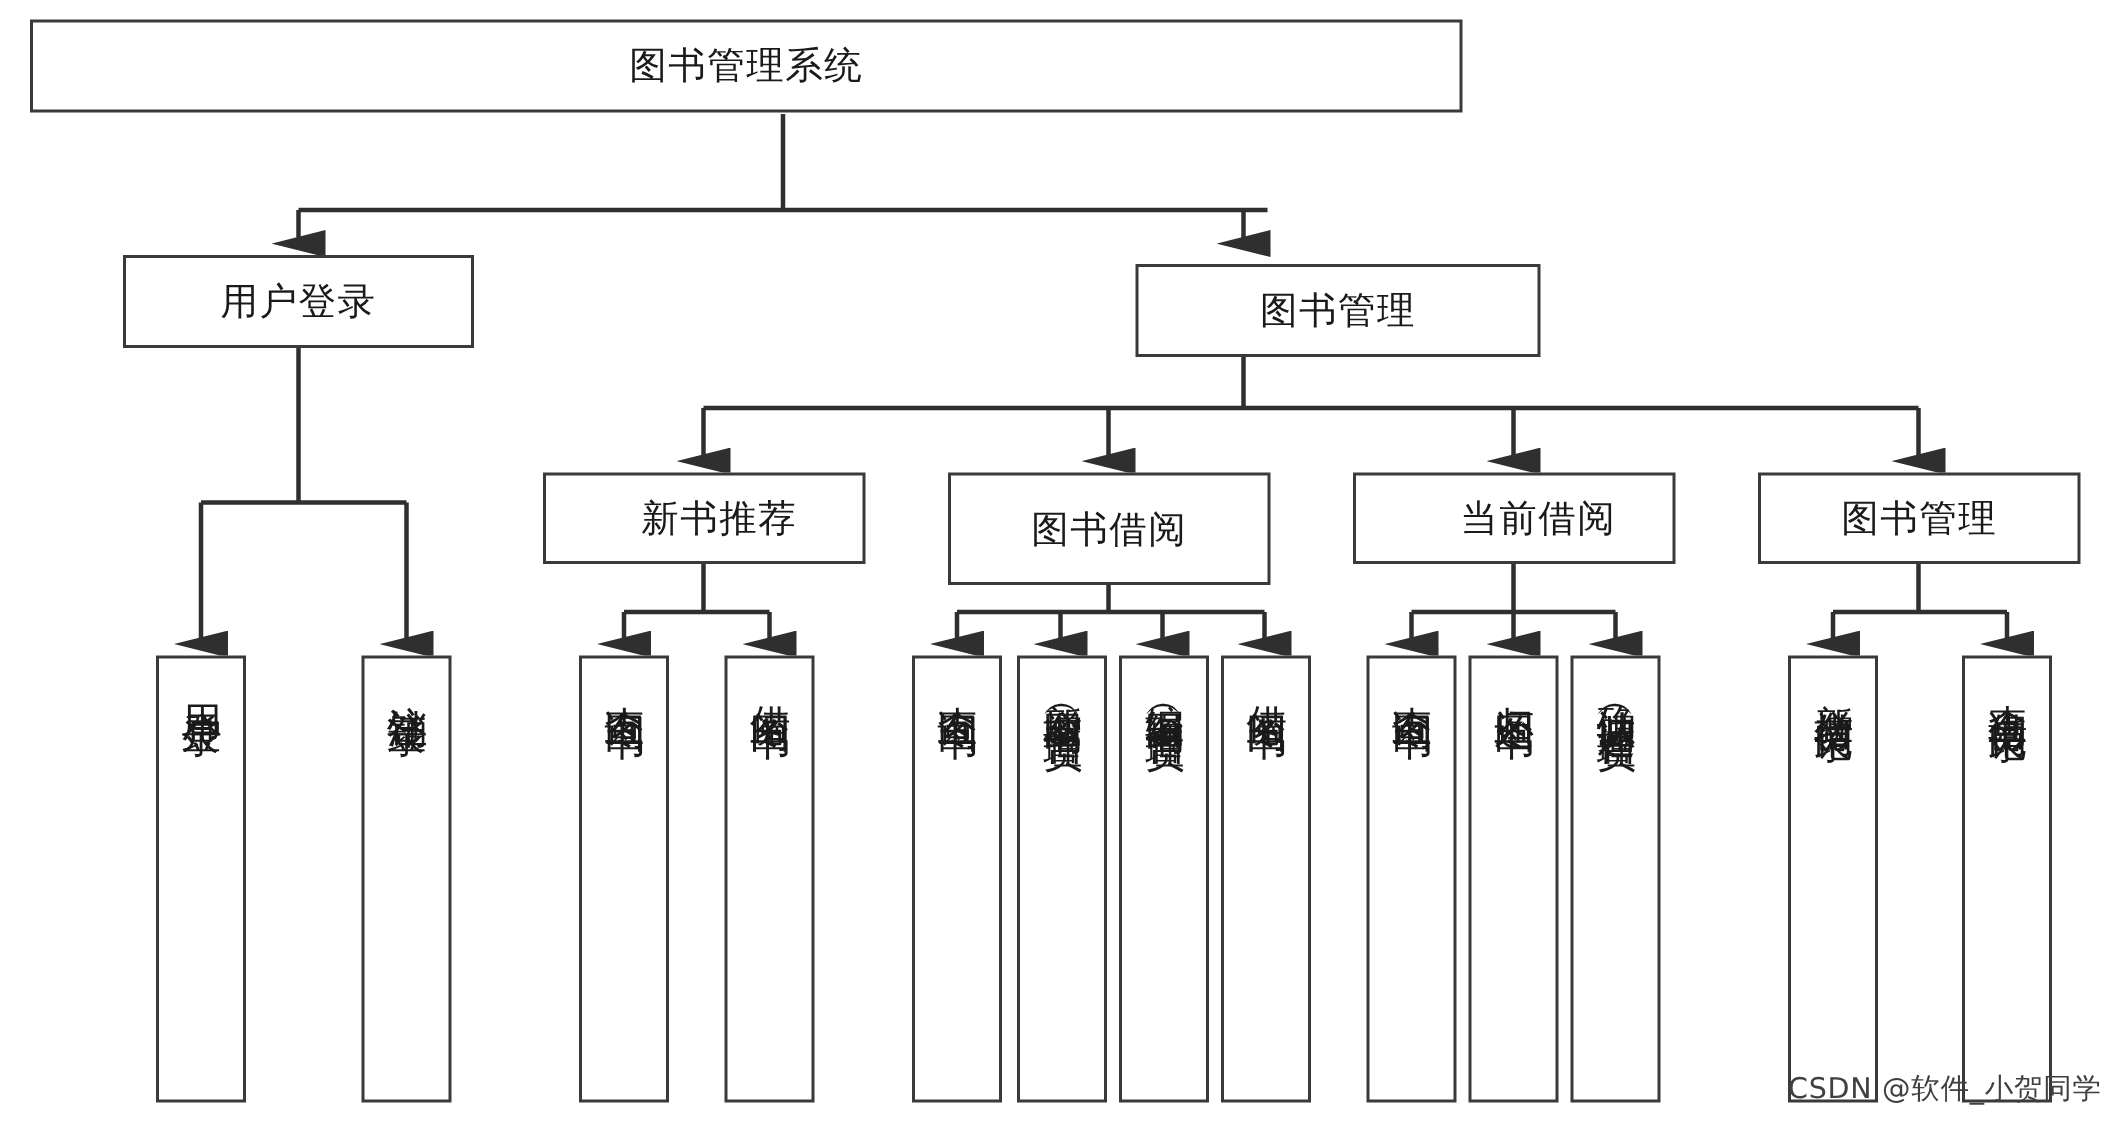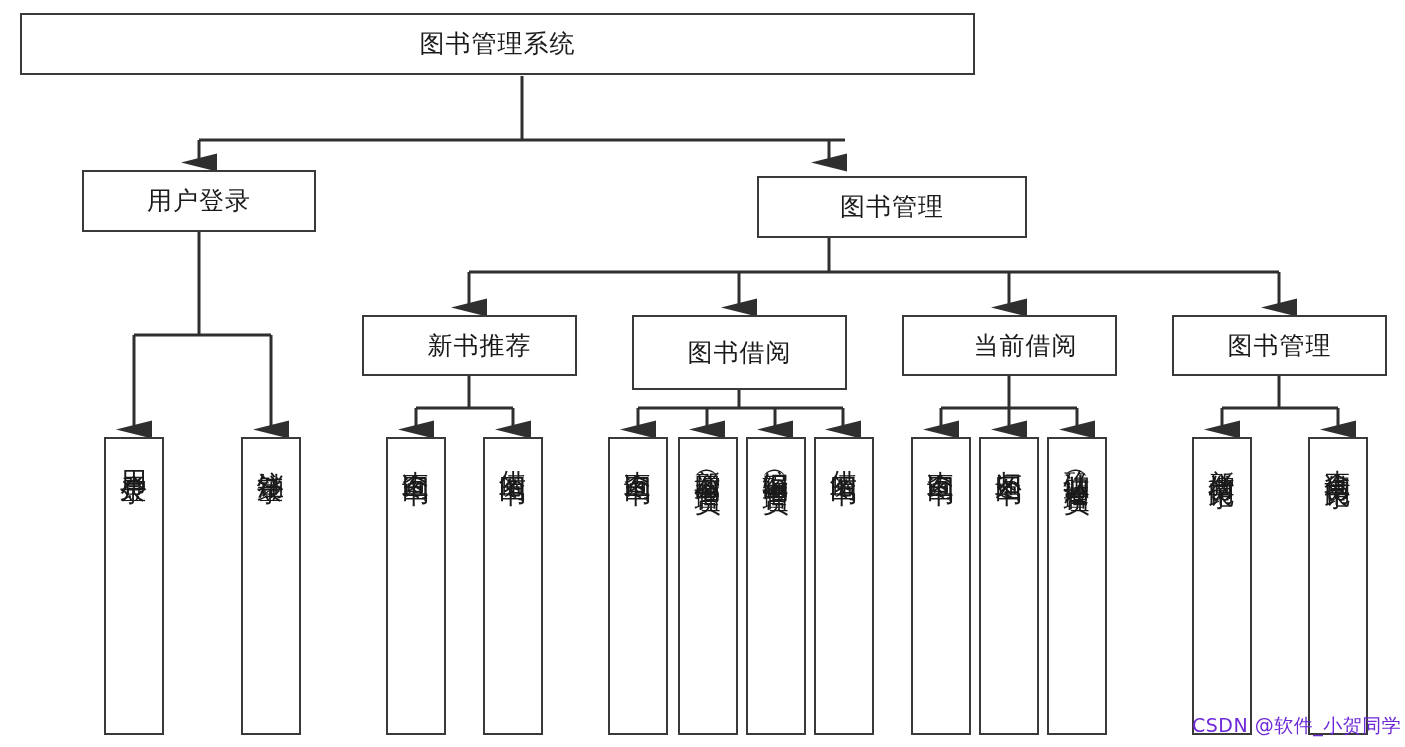--- a/index.html
+++ b/index.html
@@ -63,21 +63,21 @@
     line-height: 1.08;
     letter-spacing: 3px;
     white-space: normal;
     max-height: 100%;
   }
   .node.v.tall .label {
     font-size: 26px;
   }
   .watermark {
     position: absolute;
-    color: #6d28d9;
+    color: #404040;
     font-size: 19px;
     letter-spacing: 0.5px;
     white-space: nowrap;
     font-family: "DejaVu Sans", "Liberation Sans", sans-serif;
   }
 </style>
 </head>
 <body>
 
 <div id="canvas">

